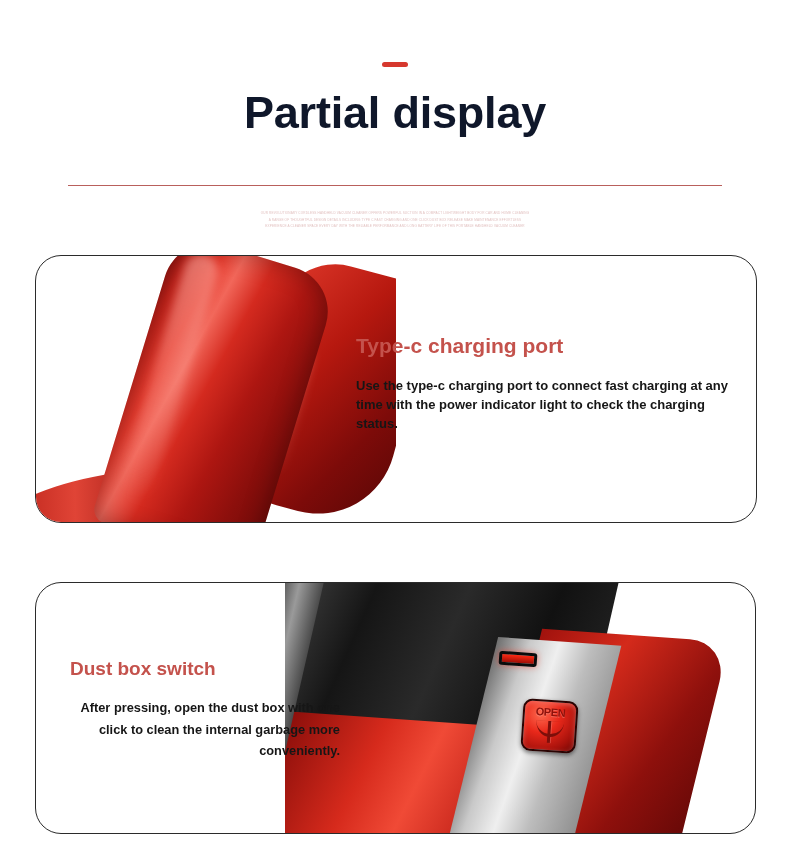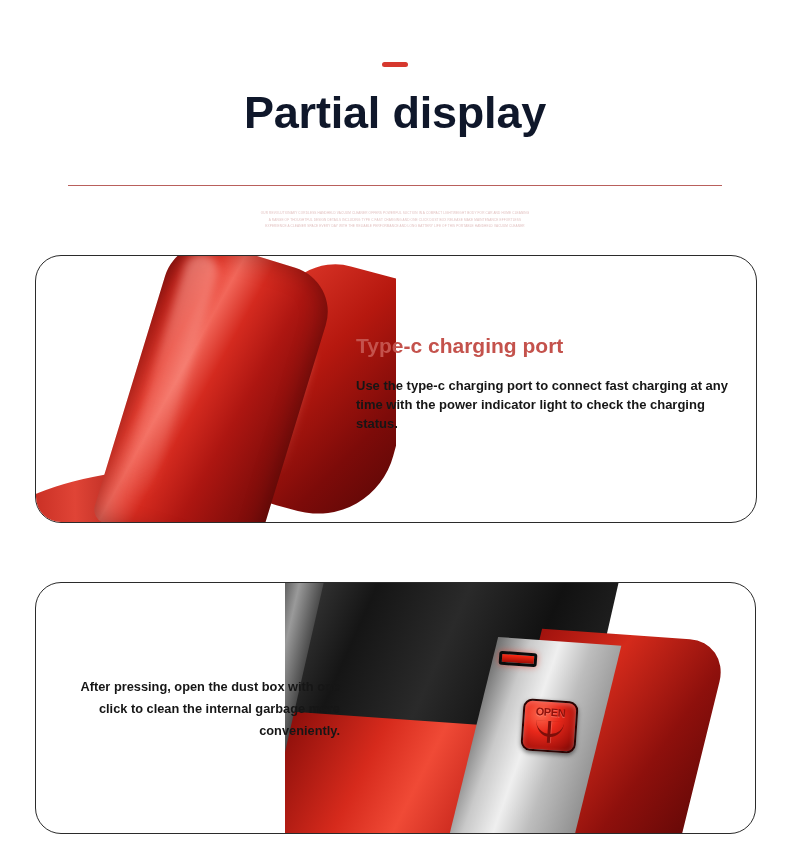--- a/index.html
+++ b/index.html
@@ -383,19 +383,20 @@
         <div class="db-edge-left"></div>
         <div class="led-slot"></div>
 
         <div class="open-button">
           <div class="open-label">OPEN</div>
           <div class="open-arrow"></div>
         </div>
       </div>
 
       <div class="text-left">
+        <div class="card-heading">Dust box switch</div>
         <div class="card-body">After pressing, open the dust box with one click to clean the internal garbage more conveniently.</div>
       </div>
 
     </div>
   </div>
 
 </div>
 
 </body></html>

